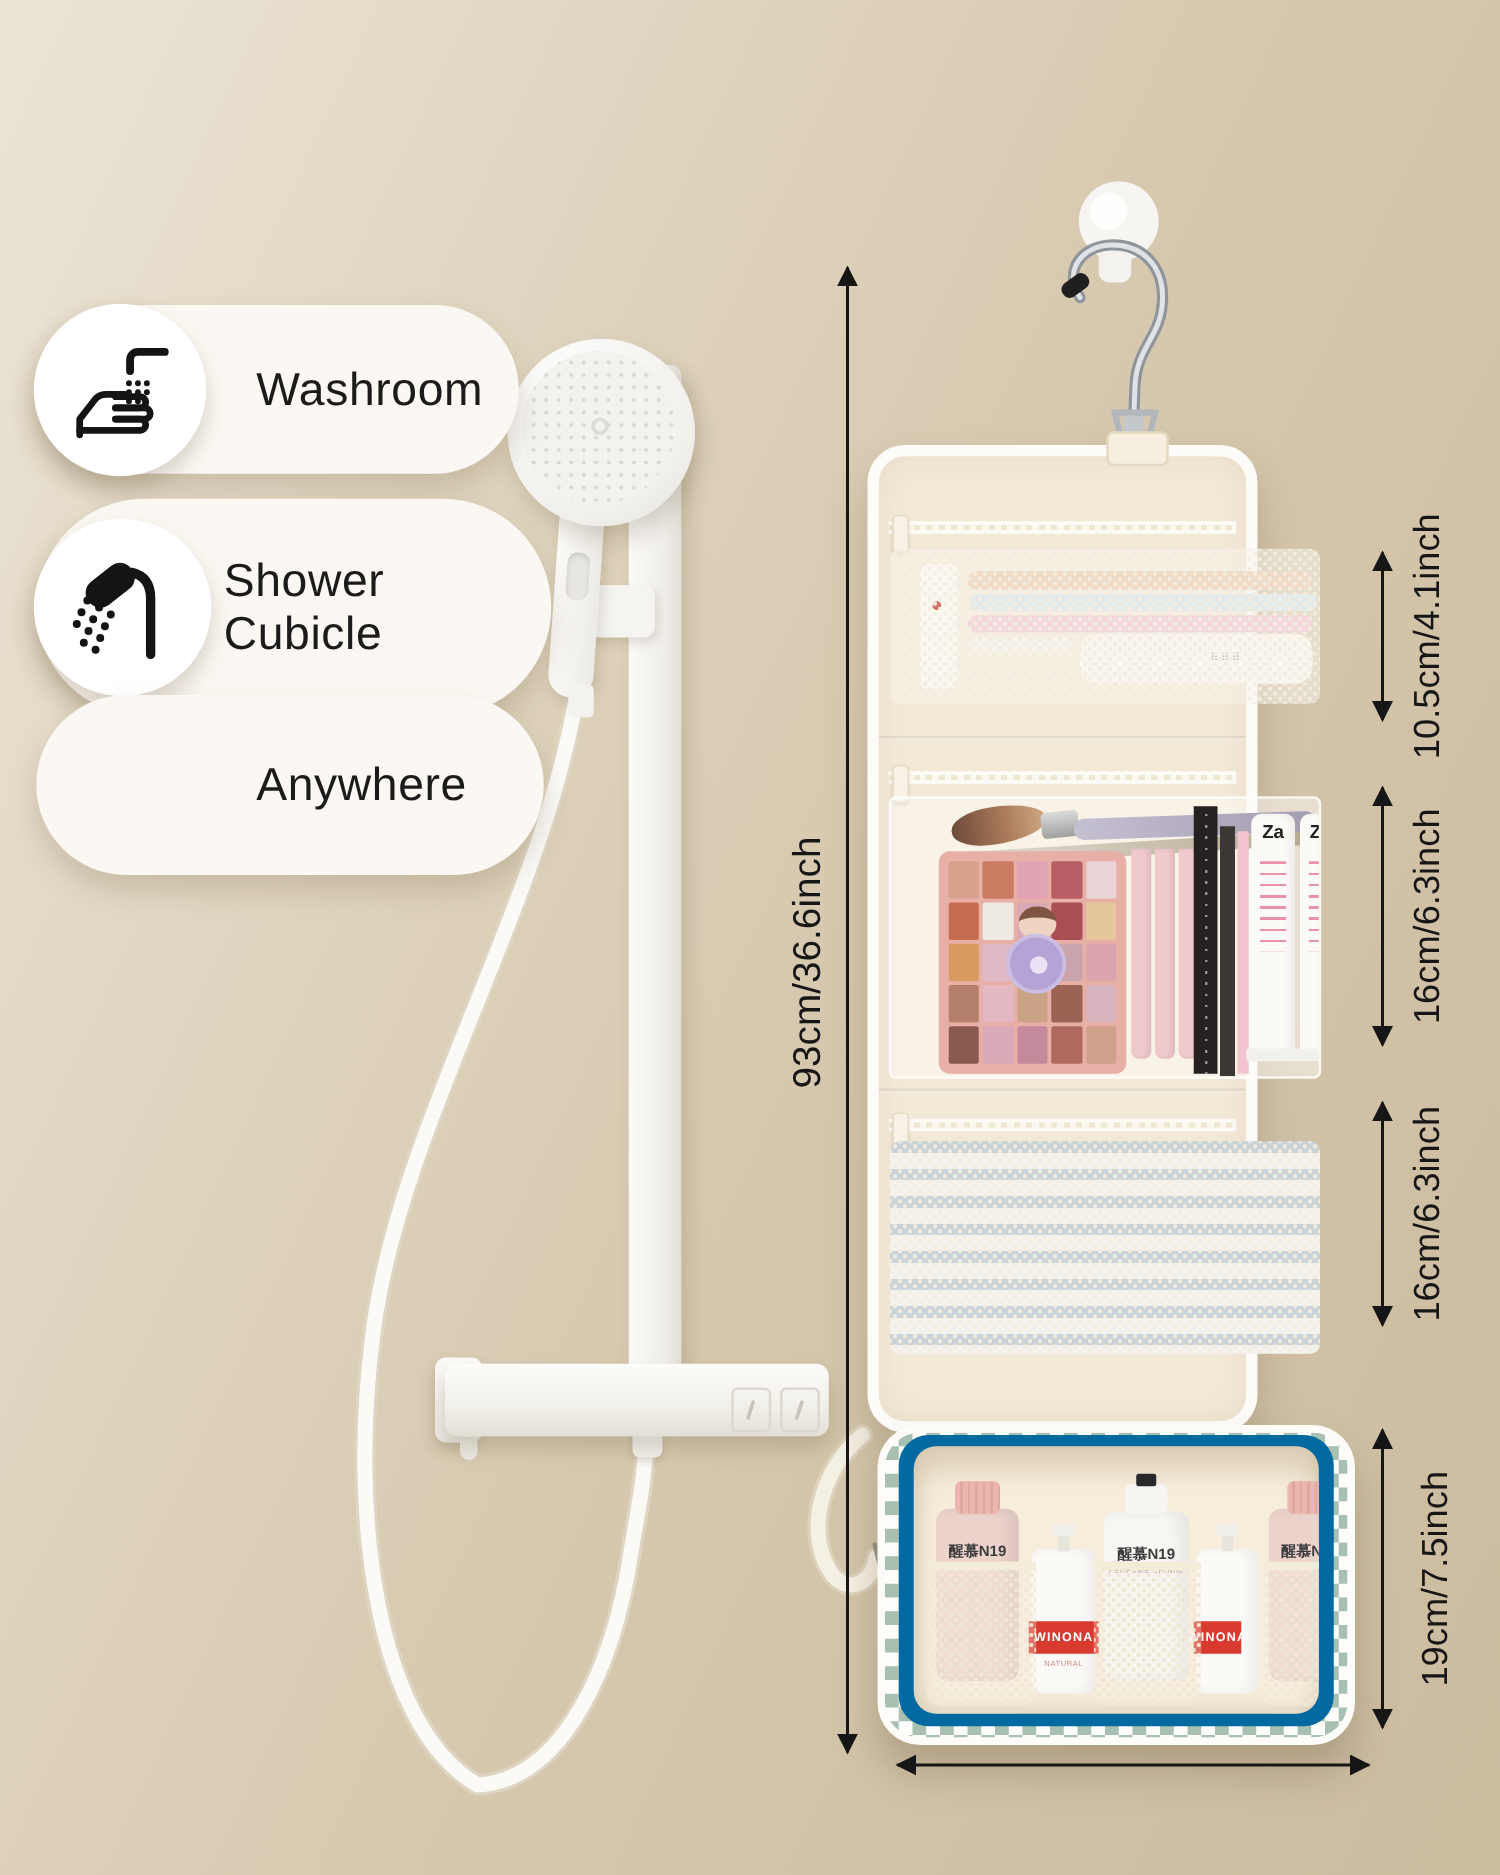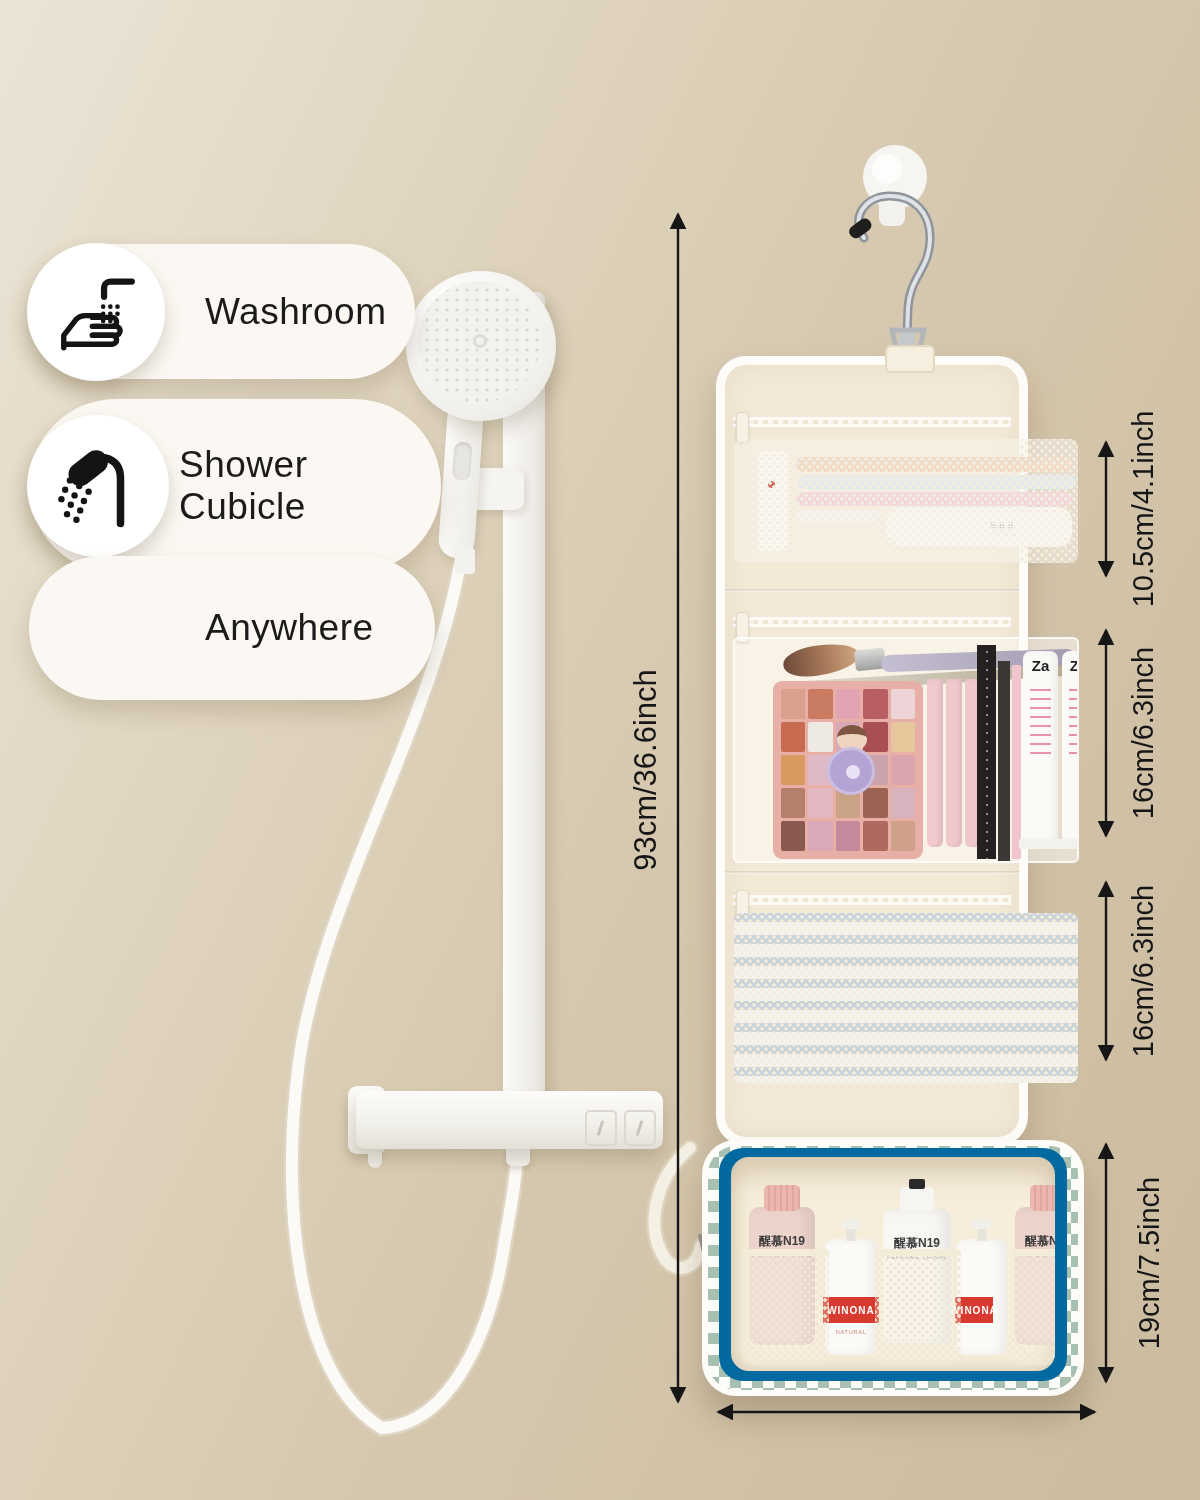--- a/index.html
+++ b/index.html
@@ -53,21 +53,21 @@
   .valve{position:absolute;left:356px;top:1091px;width:307px;height:58px;border-radius:10px;background:linear-gradient(180deg,#fdfcfa,#f1efe9 60%,#e2dfd6);box-shadow:0 10px 16px rgba(100,85,60,.22);}
   .valve-cap{position:absolute;left:348px;top:1086px;width:38px;height:68px;border-radius:9px;background:linear-gradient(180deg,#fbfaf7,#e9e6de);box-shadow:-2px 6px 10px rgba(100,85,60,.18);}
   .valve-nub{position:absolute;left:368px;top:1152px;width:14px;height:16px;border-radius:0 0 7px 7px;background:#eceae3;}
   .valve-btn{position:absolute;top:1110px;width:32px;height:36px;border:2px solid #dcd8cf;border-radius:5px;background:transparent;}
   .vb1{left:585px;}
   .vb2{left:624px;}
   .valve-btn i{position:absolute;left:12px;top:8px;width:3px;height:16px;background:#c9c4b9;transform:rotate(18deg);border-radius:2px;}
   .hose-joint{position:absolute;left:506px;top:1144px;width:24px;height:22px;border-radius:6px;background:#f3f1ec;box-shadow:0 3px 6px rgba(100,85,60,.2);}
   
   .organizer{
-    position:absolute;left:716px;top:356px;width:312px;height:790px;z-index:2;
+    position:absolute;left:694px;top:356px;width:312px;height:790px;z-index:2;
     background:#f3e9d7;border:9px solid #fdfcf9;border-radius:30px;
     box-shadow:0 20px 34px rgba(95,75,45,.24), inset 0 0 26px rgba(120,90,50,.08);
   }
   .zip{position:absolute;left:8px;right:8px;height:10px;background:repeating-linear-gradient(90deg,#efe6d2 0 5px,#fbf7ee 5px 10px);border-top:3px solid #fdfbf6;border-bottom:3px solid #fdfbf6;}
   .zip-pull{position:absolute;left:3px;top:-8px;width:13px;height:30px;background:#f7f2e5;border:1px solid #e3d9c2;border-radius:4px;box-shadow:0 2px 3px rgba(0,0,0,.15);}
   .crease{position:absolute;left:0;right:0;height:3px;background:linear-gradient(rgba(0,0,0,.10),rgba(255,255,255,.45));}
   .meshbox{position:absolute;overflow:hidden;border-radius:8px;}
   .meshbox::after{content:"";position:absolute;inset:0;z-index:2;background:rgba(249,244,233,.28);
     background-image:radial-gradient(circle,rgba(243,237,224,.95) 1.5px,transparent 2px),radial-gradient(circle,rgba(243,237,224,.95) 1.5px,transparent 2px);
     background-size:8px 8px;background-position:0 0,4px 4px;}

